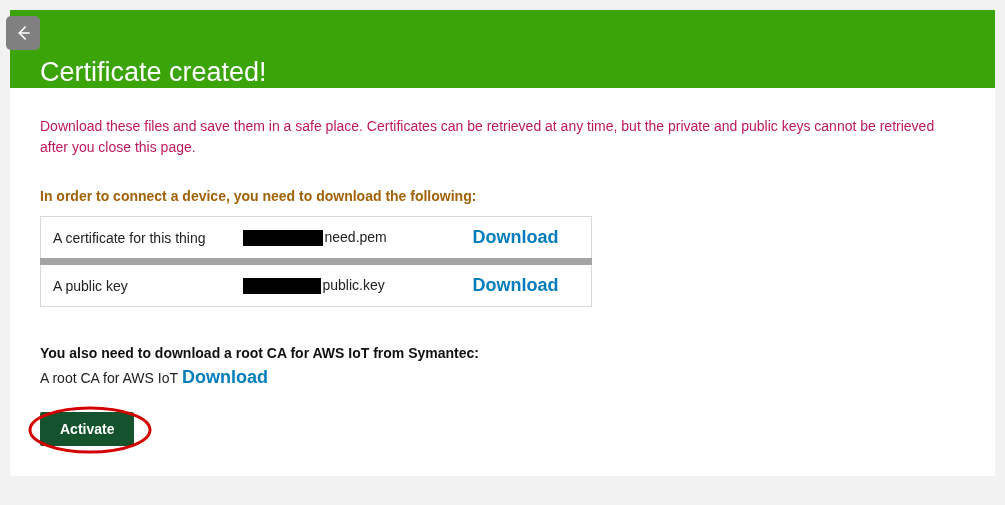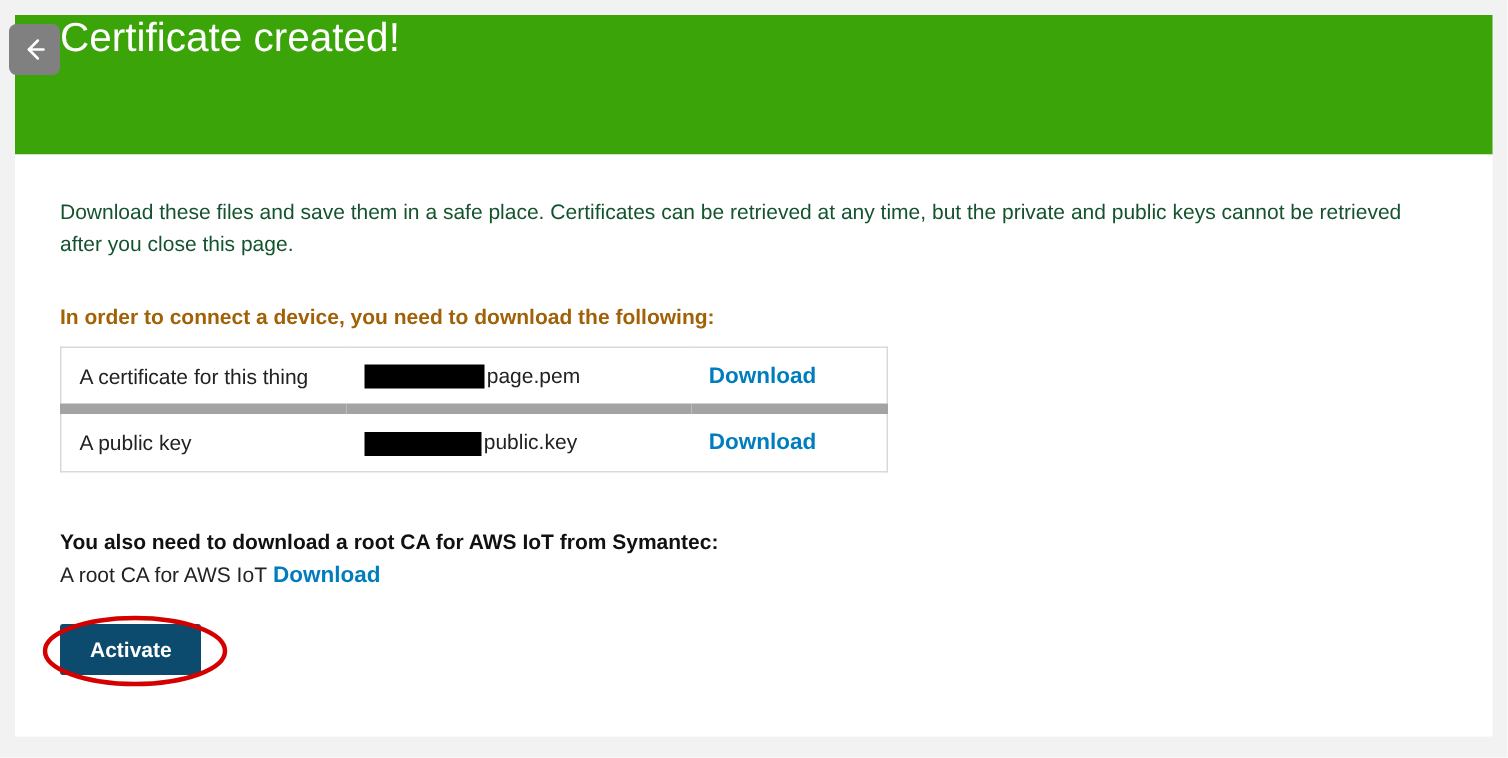--- a/index.html
+++ b/index.html
@@ -26,39 +26,39 @@
       display: flex;
       align-items: center;
       justify-content: center;
       cursor: pointer;
       z-index: 5;
     }
     .back-btn svg { display:block; }
     .header-banner {
       margin: 10px 10px 0 10px;
       background: #3aa409;
-      height: 93px;
+      height: 78px;
       display: flex;
-      align-items: flex-start;
+      align-items: flex-end;
       padding-left: 30px;
     }
     .header-title {
       color: #fff;
       font-size: 27px;
       font-weight: 400;
     }
     .content {
       background: #fff;
       margin: 0 10px 0 10px;
       padding: 28px 30px 30px 30px;
       min-height: 388px;
     }
     .intro-text {
       font-size: 14px;
-      color: #14532d;
+      color: #be185d;
       line-height: 1.5;
       margin-bottom: 30px;
     }
     .section-heading {
       font-size: 14px;
       font-weight: 700;
       color: #a16207;
       margin-bottom: 12px;
     }
     .files-table {
@@ -84,21 +84,21 @@
       height: 16px;
       vertical-align: middle;
       margin-right: 2px;
     }
     .redact.w1 { width: 80px; }
     .redact.w2 { width: 78px; }
     .redact.w3 { width: 78px; }
     .download-link {
       color: #007dbc;
       font-weight: 700;
-      font-size: 15px;
+      font-size: 18px;
       cursor: pointer;
     }
     .root-ca-block {
       margin-bottom: 24px;
     }
     .root-ca-heading {
       font-size: 14px;
       font-weight: 700;
       color: #111;
       margin-bottom: 6px;
@@ -112,21 +112,21 @@
       position: relative;
       display: inline-block;
     }
     .red-ellipse {
       position: absolute;
       left: -15px;
       top: -8px;
       pointer-events: none;
     }
     .activate-btn {
-      background: #0c4a6e;
+      background: #14532d;
       color: #fff;
       border: none;
       font-size: 14px;
       font-weight: 700;
       padding: 9px 20px;
       cursor: pointer;
       border-radius: 2px;
     }
   </style>
 </head>
@@ -149,21 +149,21 @@
 
     <p class="intro-text">Download these files and save them in a safe place. Certificates can be retrieved at any time, but the private and public keys cannot be retrieved after you close this page.</p>
 
     <p class="section-heading">In order to connect a device, you need to download the following:</p>
 
     <table class="files-table">
       <tbody>
           <tr>
         <td class="col-desc">A certificate for this thing</td>
         <td class="col-file">
-          <span class="redact w1"></span><span>page.pem</span>
+          <span class="redact w1"></span><span>need.pem</span>
         </td>
         <td class="col-link"><span class="download-link">Download</span></td>
       </tr>
       <tr>
         <td class="col-desc">A public key</td>
         <td class="col-file">
           <span class="redact w2"></span><span>public.key</span>
         </td>
         <td class="col-link"><span class="download-link">Download</span></td>
       </tr>

